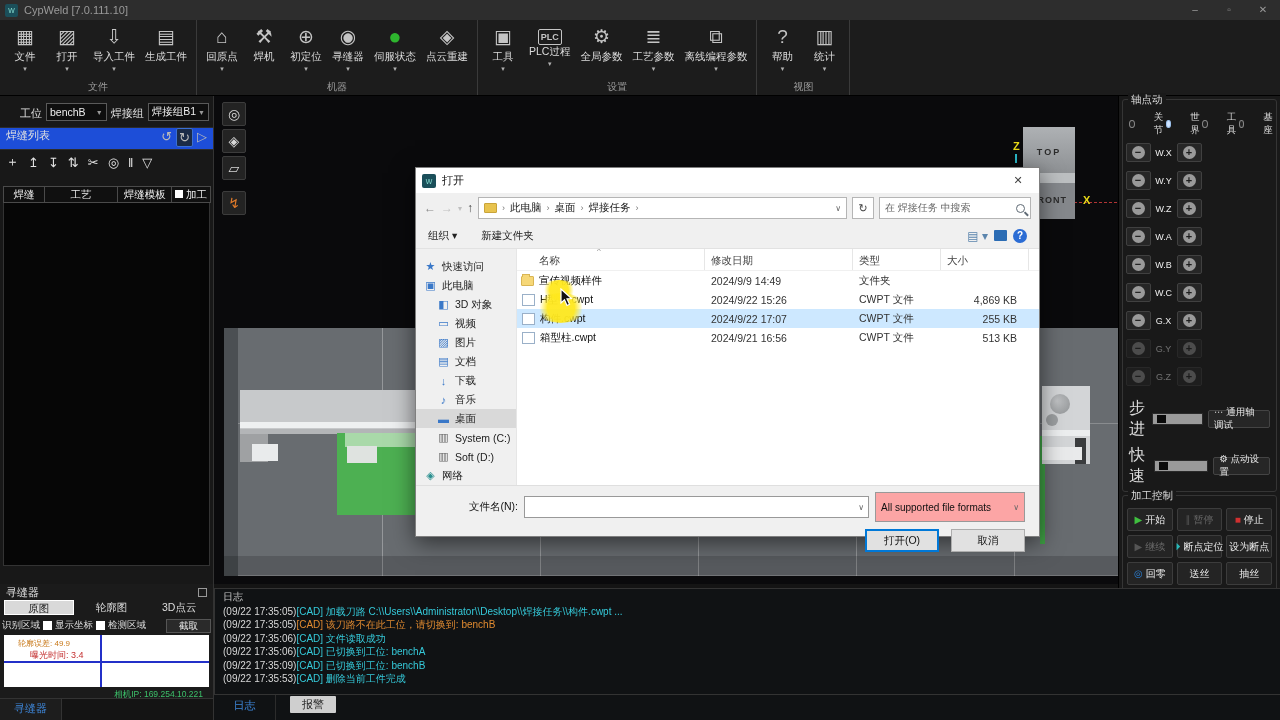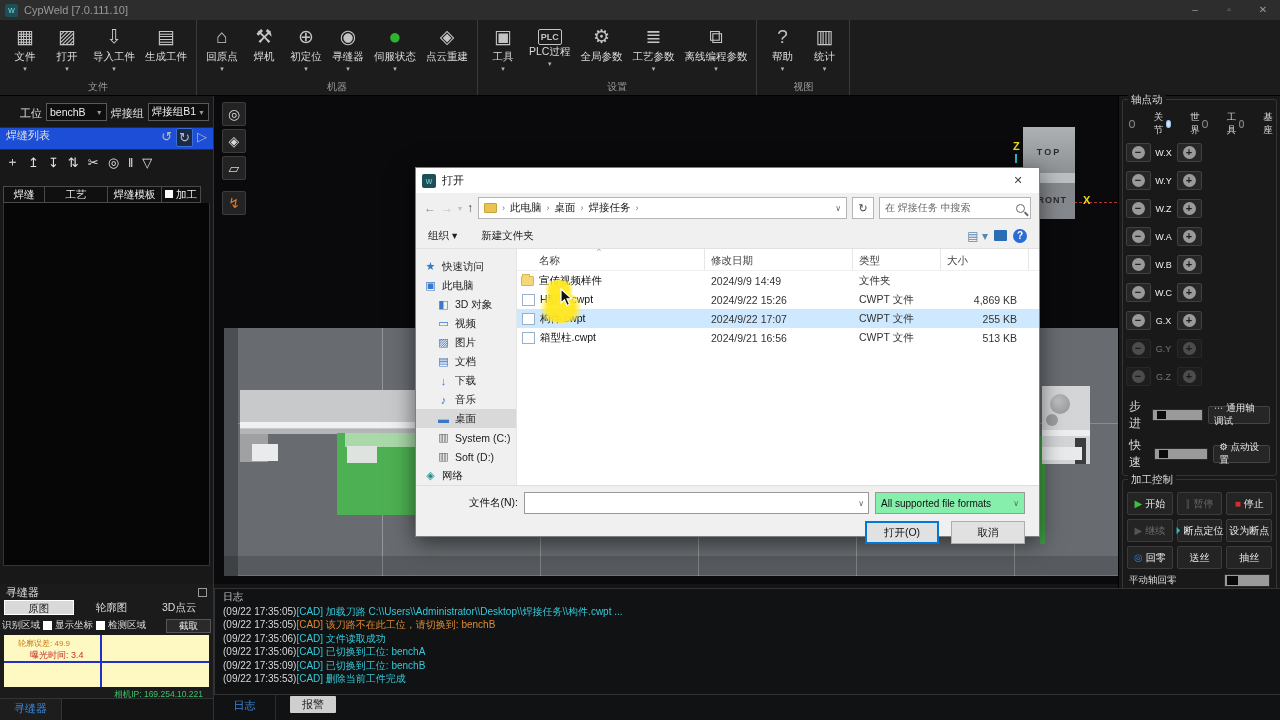--- a/index.html
+++ b/index.html
@@ -153,21 +153,21 @@
   .fico.ico-folder { background:#f6d777; border:1px solid #d9b554; border-radius:1px; height:10px; margin-top:1px; }
   .fico.ico-folder::before { content:""; position:absolute; left:0; top:-3px; width:6px; height:2px;
     background:#f6d777; border:1px solid #d9b554; border-bottom:none; }
   .fico.ico-file { width:10px; background:#fff; border:1px solid #9ab0c8; margin-left:1px; }
   .blob { position:absolute; border-radius:50%; background:radial-gradient(circle, rgba(255,232,30,.95) 0 45%, rgba(255,232,30,0) 72%); }
   .dlg-footer { border-top:1px solid #dfdfdf; padding:6px 14px 0 14px; }
   .fn-row { display:flex; align-items:center; gap:6px; }
   .fn-row .fnlabel { width:88px; text-align:right; font-size:10.5px; color:#111; }
   .fn-input { flex:1; height:22px; background:#fff; border:1px solid #999; display:flex; align-items:center; padding:0 4px; }
   .fn-input .cdown { margin-left:auto; font-size:8px; color:#666; }
-  .fmt-combo { width:150px; height:22px; background:#86efac; border:1px solid #999; display:flex; align-items:center;
+  .fmt-combo { width:150px; height:30px; background:#fca5a5; border:1px solid #999; display:flex; align-items:center;
     font-size:10px; color:#111; padding:0 5px; }
   .fmt-combo .cdown { margin-left:auto; font-size:8px; color:#666; }
   .btn-row { display:flex; justify-content:flex-end; gap:12px; margin-top:7px; }
   .wbtn { width:74px; height:23px; background:#e1e1e1; border:1px solid #adadad; font-size:10.5px; color:#111;
     text-align:center; line-height:21px; }
   .wbtn.default { border:2px solid #0078d7; line-height:19px; }
   #cursor { position:absolute; z-index:9; }
 
   
   #rightpanel { position:absolute; left:1118px; top:96px; width:162px; height:624px; background:#191919;
@@ -180,21 +180,21 @@
   .frame.on .radio { background:#cfe3ff; border-color:#9cc2ee; }
   #joggrid { display:flex; flex-wrap:wrap; padding:4px 2px 2px 2px; }
   .jog { width:77px; display:flex; align-items:center; justify-content:center; gap:2px; margin-bottom:9px; }
   .jbtn { width:25px; height:19px; background:#262626; border:1px solid #404040; border-radius:2px;
     display:flex; align-items:center; justify-content:center; }
   .jbtn .circ { width:13px; height:13px; border-radius:50%; background:#9a9a9a; color:#1c1c1c; font-size:11px;
     font-weight:bold; text-align:center; line-height:12px; }
   .jog.disabled { opacity:.4; }
   .jaxis { width:22px; text-align:center; font-size:9px; color:#eee; }
   .sliderrow { display:flex; align-items:center; padding:1px 6px 4px 6px; gap:5px; }
-  .sliderrow .sl { font-size:12px; color:#ddd; width:22px; }
+  .sliderrow .sl { font-size:16px; color:#ddd; width:22px; }
   .slider { width:60px; height:12px; background:#9a9a9a; border:1px solid #2a2a2a; position:relative; }
   .slider .knob { position:absolute; left:4px; top:1px; width:9px; height:8px; background:#0a0a0a; }
   .smallbtn { margin-left:auto; height:18px; background:#262626; border:1px solid #444; border-radius:2px;
     color:#e8e8e8; font-size:9.5px; display:flex; align-items:center; padding:0 5px; gap:3px; }
   .mc-grid { display:flex; flex-wrap:wrap; gap:4px; padding:4px 4px 2px 4px; }
   .mcbtn { flex:1; min-width:44px; height:23px; background:#242424; border:1px solid #3c3c3c; border-radius:2px;
     display:flex; align-items:center; justify-content:center; gap:3px; font-size:10px; color:#ececec; white-space:nowrap; }
   .mcbtn .gi { font-size:10px; }
   .gi.green { color:#3fbf3f; } .gi.red { color:#d03030; } .gi.blue { color:#2a7fd4; } .gi.teal { color:#2ab8b8; }
   .mcbtn.off { color:#6a6a6a; } .mcbtn.off .gi { color:#555; }
@@ -228,21 +228,21 @@
   .sf-head { display:flex; align-items:center; height:16px; padding:0 6px; }
   .sf-head .t { font-size:11px; color:#e0e0e0; flex:1; }
   .sf-head .exp { width:9px; height:9px; border:1px solid #999; }
   .sf-tabs { display:flex; height:17px; align-items:flex-start; }
   .sf-tab { flex:1; text-align:center; font-size:10.5px; color:#ddd; height:15px; line-height:15px; }
   .sf-tab.active { background:#d9d9d9; color:#1a1a1a; border:1px solid #fff; margin:0 4px; }
   .sf-ctrl { display:flex; align-items:center; height:17px; font-size:9.5px; color:#ddd; padding:0 2px; gap:3px; }
   .sf-ctrl .cb { width:9px; height:9px; background:#fff; flex:0 0 9px; }
   .sf-ctrl .cap { background:#2a2a2a; border:1px solid #555; height:14px; line-height:12px; padding:0 12px;
     margin-left:auto; color:#eee; }
-  .sf-cam { position:relative; margin:1px 4px 0 4px; height:52px; background:#fef9c3; overflow:hidden; }
+  .sf-cam { position:relative; margin:1px 4px 0 4px; height:52px; background:#ffffff; overflow:hidden; }
   .sf-cam .hline { position:absolute; left:0; top:26px; width:100%; height:2px; background:#2330c8; }
   .sf-cam .vline { position:absolute; left:96px; top:0; width:2px; height:100%; background:#2330c8; }
   .sf-cam .ol1 { position:absolute; left:14px; top:3px; font-size:8px; color:#c87818; }
   .sf-cam .ol2 { position:absolute; left:26px; top:14px; font-size:9px; color:#c43030; }
   .sf-ip { text-align:right; font-size:8.5px; color:#3cc06a; padding:2px 10px 0 0; }
   #seamtab { position:absolute; left:0; top:698px; width:214px; height:22px; background:#141414;
     border-top:1px solid #333; border-right:1px solid #333; display:flex; }
   #seamtab .tab { padding:2px 14px; font-size:11px; color:#3e86d8; background:#1d1d1d; border-right:1px solid #333; }
 
   
@@ -410,21 +410,21 @@
         <span class="tic">↥</span>
         <span class="tic">↧</span>
         <span class="tic">⇅</span>
         <span class="tic">✂</span>
         <span class="tic">◎</span>
         <span class="tic">‖</span>
         <span class="tic">▽</span>
       </div>
     <div class="lp-theader">
       <div class="c" style="width:42px">焊缝</div>
-      <div class="c" style="width:64px">工艺</div>
+      <div class="c" style="width:75px">工艺</div>
       <div class="c" style="width:55px">焊缝模板</div>
       <div class="c" style="width:40px"><span class="chk"></span><span>加工</span></div>
     </div>
     <div class="lp-tbody"></div>
   </div>
 
   <div id="viewport">
     <div id="floor">
       <div class="leftedge"></div>
         <div class="botband"></div>

